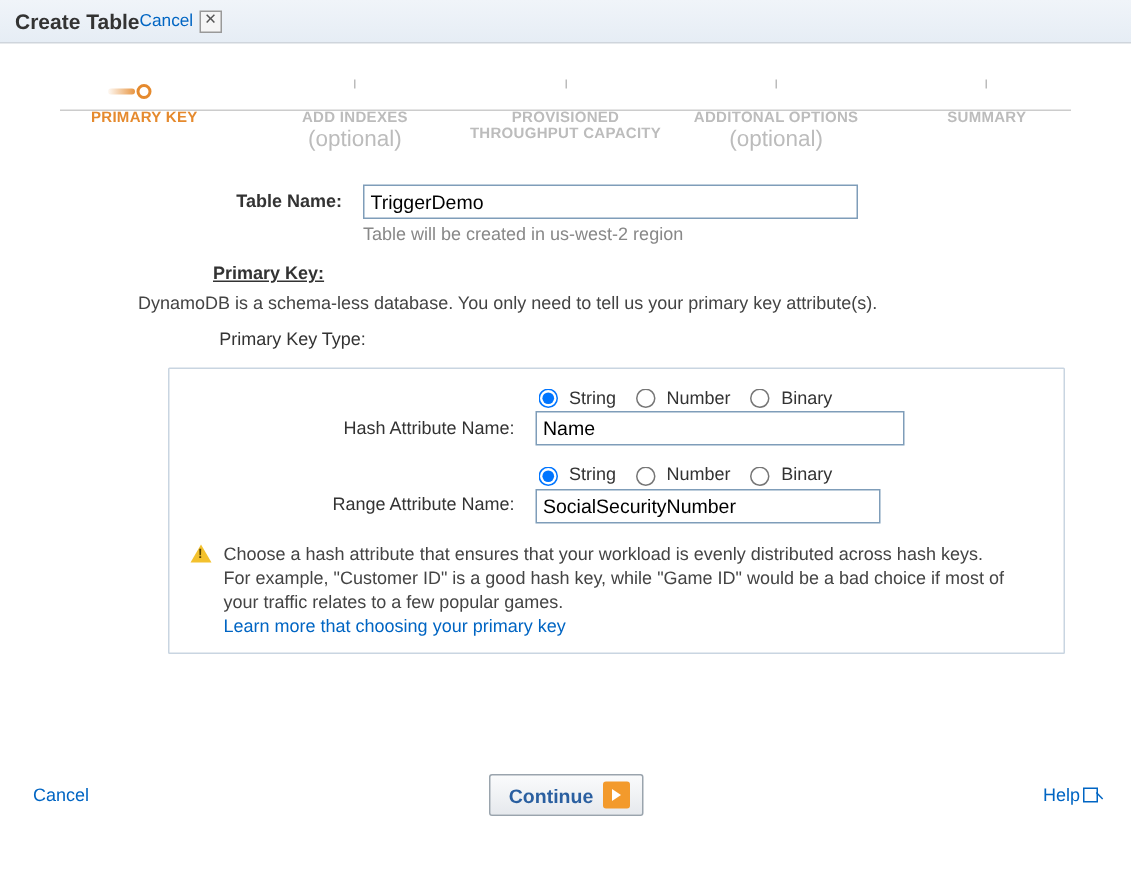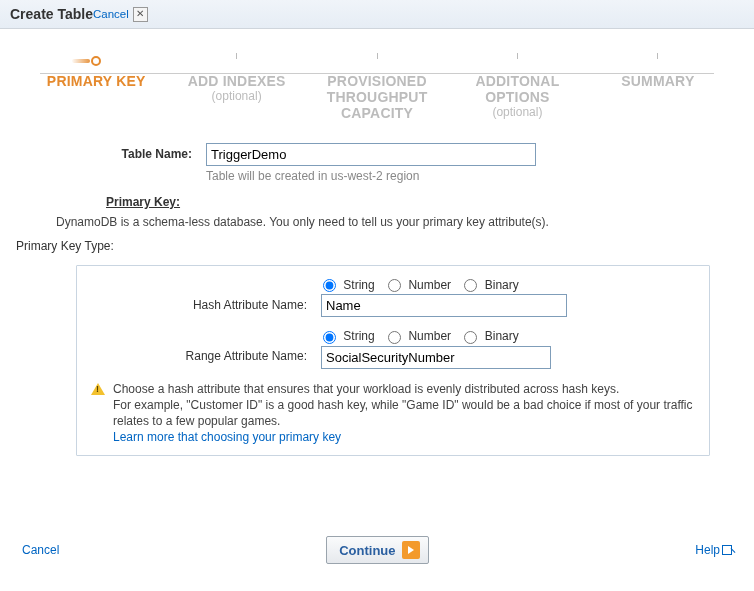--- a/index.html
+++ b/index.html
@@ -53,48 +53,48 @@
     flex: 1;
     text-align: center;
     position: relative;
     z-index: 1;
   }
   .wstep .tick {
     width: 1px; height: 6px; background: #bbb;
     margin: 0 auto 2px;
   }
   .wstep-label {
-    font-size: 14px;
+    font-size: 10px;
     font-weight: bold;
     color: #bcbcbc;
     letter-spacing: 0.2px;
   }
   .wstep-sub {
-    font-size: 12px;
+    font-size: 15px;
     color: #bcbcbc;
   }
   .wstep.active .wstep-label { color: #e58a2e; }
   .wstep.active .marker {
     position: relative;
     width: 16px; height: 16px;
     margin: 0 auto 4px;
   }
   .wstep.active .marker .dot {
     width: 10px; height: 10px; border-radius: 50%;
     background: #fff; border: 2px solid #e58a2e;
     position: absolute; left: 3px; top: 3px;
   }
   .wstep.active .marker .trail {
     position: absolute; height: 4px; width: 18px; left: -16px; top: 6px;
     background: linear-gradient(to right, rgba(229,138,46,0.05), rgba(229,138,46,0.9));
     border-radius: 2px;
   }
   .wstep:not(.active) .marker-space { height: 20px; }
 
-  .content { padding: 10px 34px 10px 16px; }
+  .content { padding: 10px 34px 10px 52px; }
 
   .row {
     display: flex;
     align-items: flex-start;
     margin: 6px 0;
   }
   .row-label {
     width: 190px;
     text-align: right;
     font-weight: bold;
@@ -119,21 +119,21 @@
   }
   .desc { color: #444; margin: 4px 0 10px 40px; }
 
   .pktype-row {
     display: flex;
     align-items: center;
     margin: 6px 0 12px 0;
   }
   .pktype-label {
     width: 300px;
-    text-align: left;
+    text-align: center;
     padding-right: 14px;
   }
   .radio { margin: 0 4px 0 10px; vertical-align: middle; }
   .radio.first { margin-left: 2px; }
 
   .pkbox {
     border: 1px solid #c9d5e1;
     padding: 12px 14px 10px 14px;
     margin: 0 10px 0 60px;
     border-radius: 1px;

